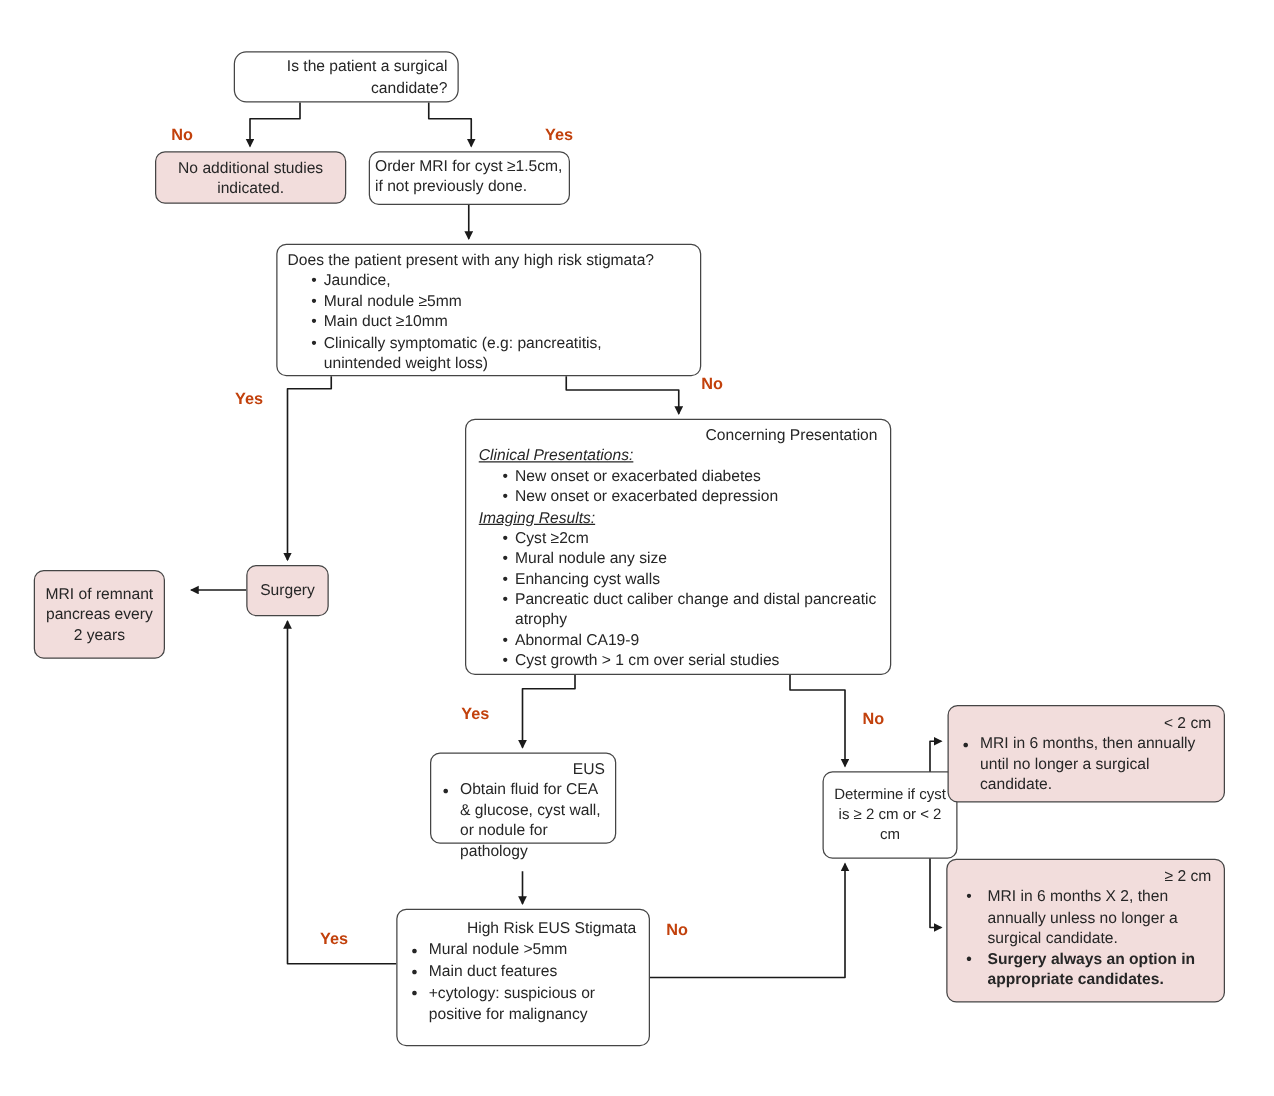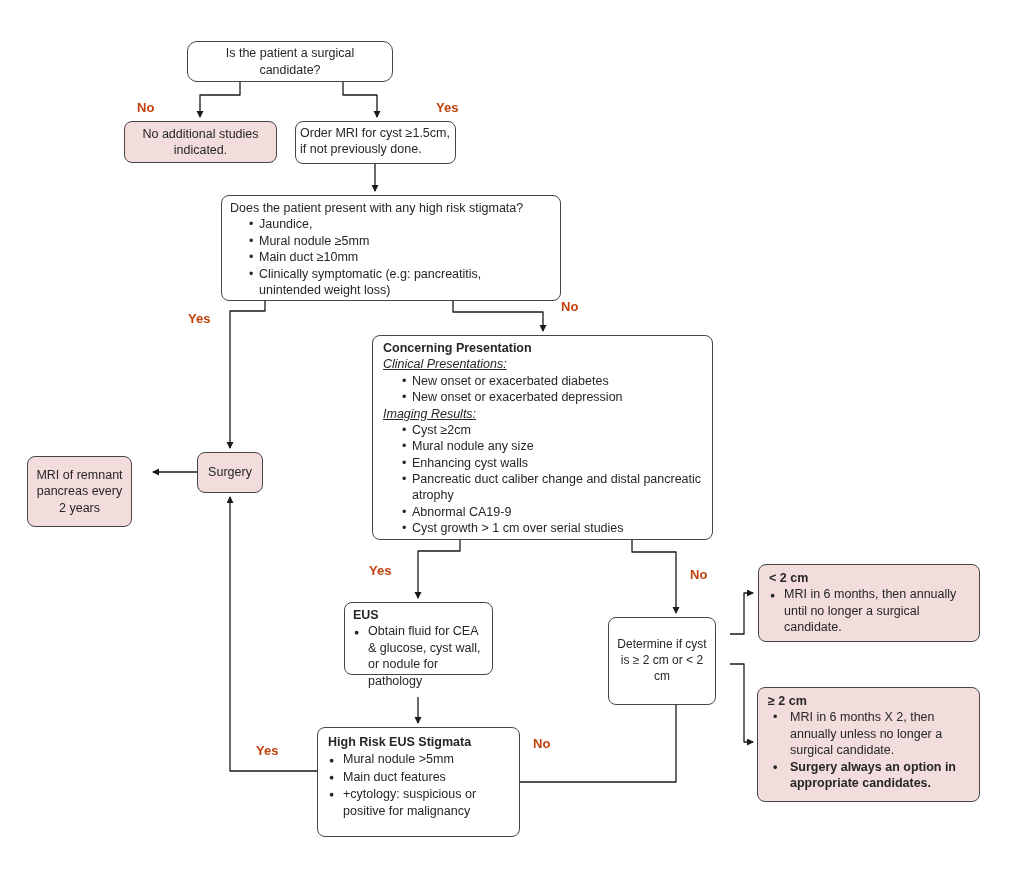--- a/index.html
+++ b/index.html
@@ -10,21 +10,21 @@
   }
   .lines{position:absolute;left:0;top:0;width:1019px;height:877px;}
   .node{
     position:absolute;box-sizing:border-box;
     border:1.4px solid var(--border,#454545);
     border-radius:8px;background:#ffffff;
     padding:4px 8px;
   }
   .pink{background:var(--pink,#f2dddc);}
   .center{display:flex;align-items:center;justify-content:center;text-align:center;}
-  .node-title{font-weight:bold;text-align:left;}
+  .node-title{font-weight:normal;text-align:right;}
   .heading-iu{font-style:italic;text-decoration:underline;}
   .bul{position:relative;padding-left:15px;}
   .bul::before{content:"•";position:absolute;left:5px;top:0;}
   .bul-lg{position:relative;padding-left:15px;}
   .bul-lg::before{content:"●";position:absolute;left:1px;top:3.5px;font-size:8.5px;}
   .indent{margin-left:14px;}
   .branch-label{position:absolute;font-weight:bold;font-size:13px;color:#c2410c;}
   .bold{font-weight:bold;}
 </style>
 </head>
@@ -48,21 +48,21 @@
       <path d="M632,540 V552 H676 V613" marker-end="url(#arr)"></path>
       <path d="M418,697 V723" marker-end="url(#arr)"></path>
       <path d="M317,771 H230 V497" marker-end="url(#arr)"></path>
       <path d="M519,782 H676 V691" marker-end="url(#arr)"></path>
       <path d="M197,472 H153" marker-end="url(#arr)"></path>
       <path d="M730,634 H744 V593 H753" marker-end="url(#arr)"></path>
       <path d="M730,664 H744 V742 H753" marker-end="url(#arr)"></path>
     </g>
   </svg>
 
-  <div class="node center" style="left:187px;top:41px;width:206px;height:41px;border-radius:10px;">
+  <div class="node center" style="left:187px;top:41px;width:180px;height:41px;border-radius:10px;text-align:right;">
     <span>Is the patient a surgical candidate?</span>
   </div>
 
   <div class="node pink center" style="left:124px;top:121px;width:153px;height:42px;">
     <span>No additional studies indicated.</span>
   </div>
 
   <div class="node" style="left:295px;top:121px;width:161px;height:43px;padding:3px 4px;">
     <span>Order MRI for cyst ≥1.5cm, if not previously done.</span>
   </div>
@@ -101,21 +101,21 @@
 
   <div class="node pink center" style="left:197px;top:452px;width:66px;height:41px;">
     <span>Surgery</span>
   </div>
 
   <div class="node" style="left:344px;top:602px;width:149px;height:73px;padding:4px 8px;">
     <div class="node-title">EUS</div>
     <div class="bul-lg">Obtain fluid for CEA &amp; glucose, cyst wall, or nodule for pathology</div>
   </div>
 
-  <div class="node center" style="left:608px;top:617px;width:108px;height:88px;font-size:12px;">
+  <div class="node center" style="left:658px;top:617px;width:108px;height:70px;font-size:12px;">
     <span>Determine if cyst is ≥ 2 cm or &lt; 2 cm</span>
   </div>
 
   <div class="node" style="left:317px;top:727px;width:203px;height:110px;padding:6px 10px;line-height:1.38;">
     <div class="node-title">High Risk EUS Stigmata</div>
     <div class="bul-lg">Mural nodule &gt;5mm</div>
     <div class="bul-lg">Main duct features</div>
     <div class="bul-lg">+cytology: suspicious or positive for malignancy</div>
   </div>
 

